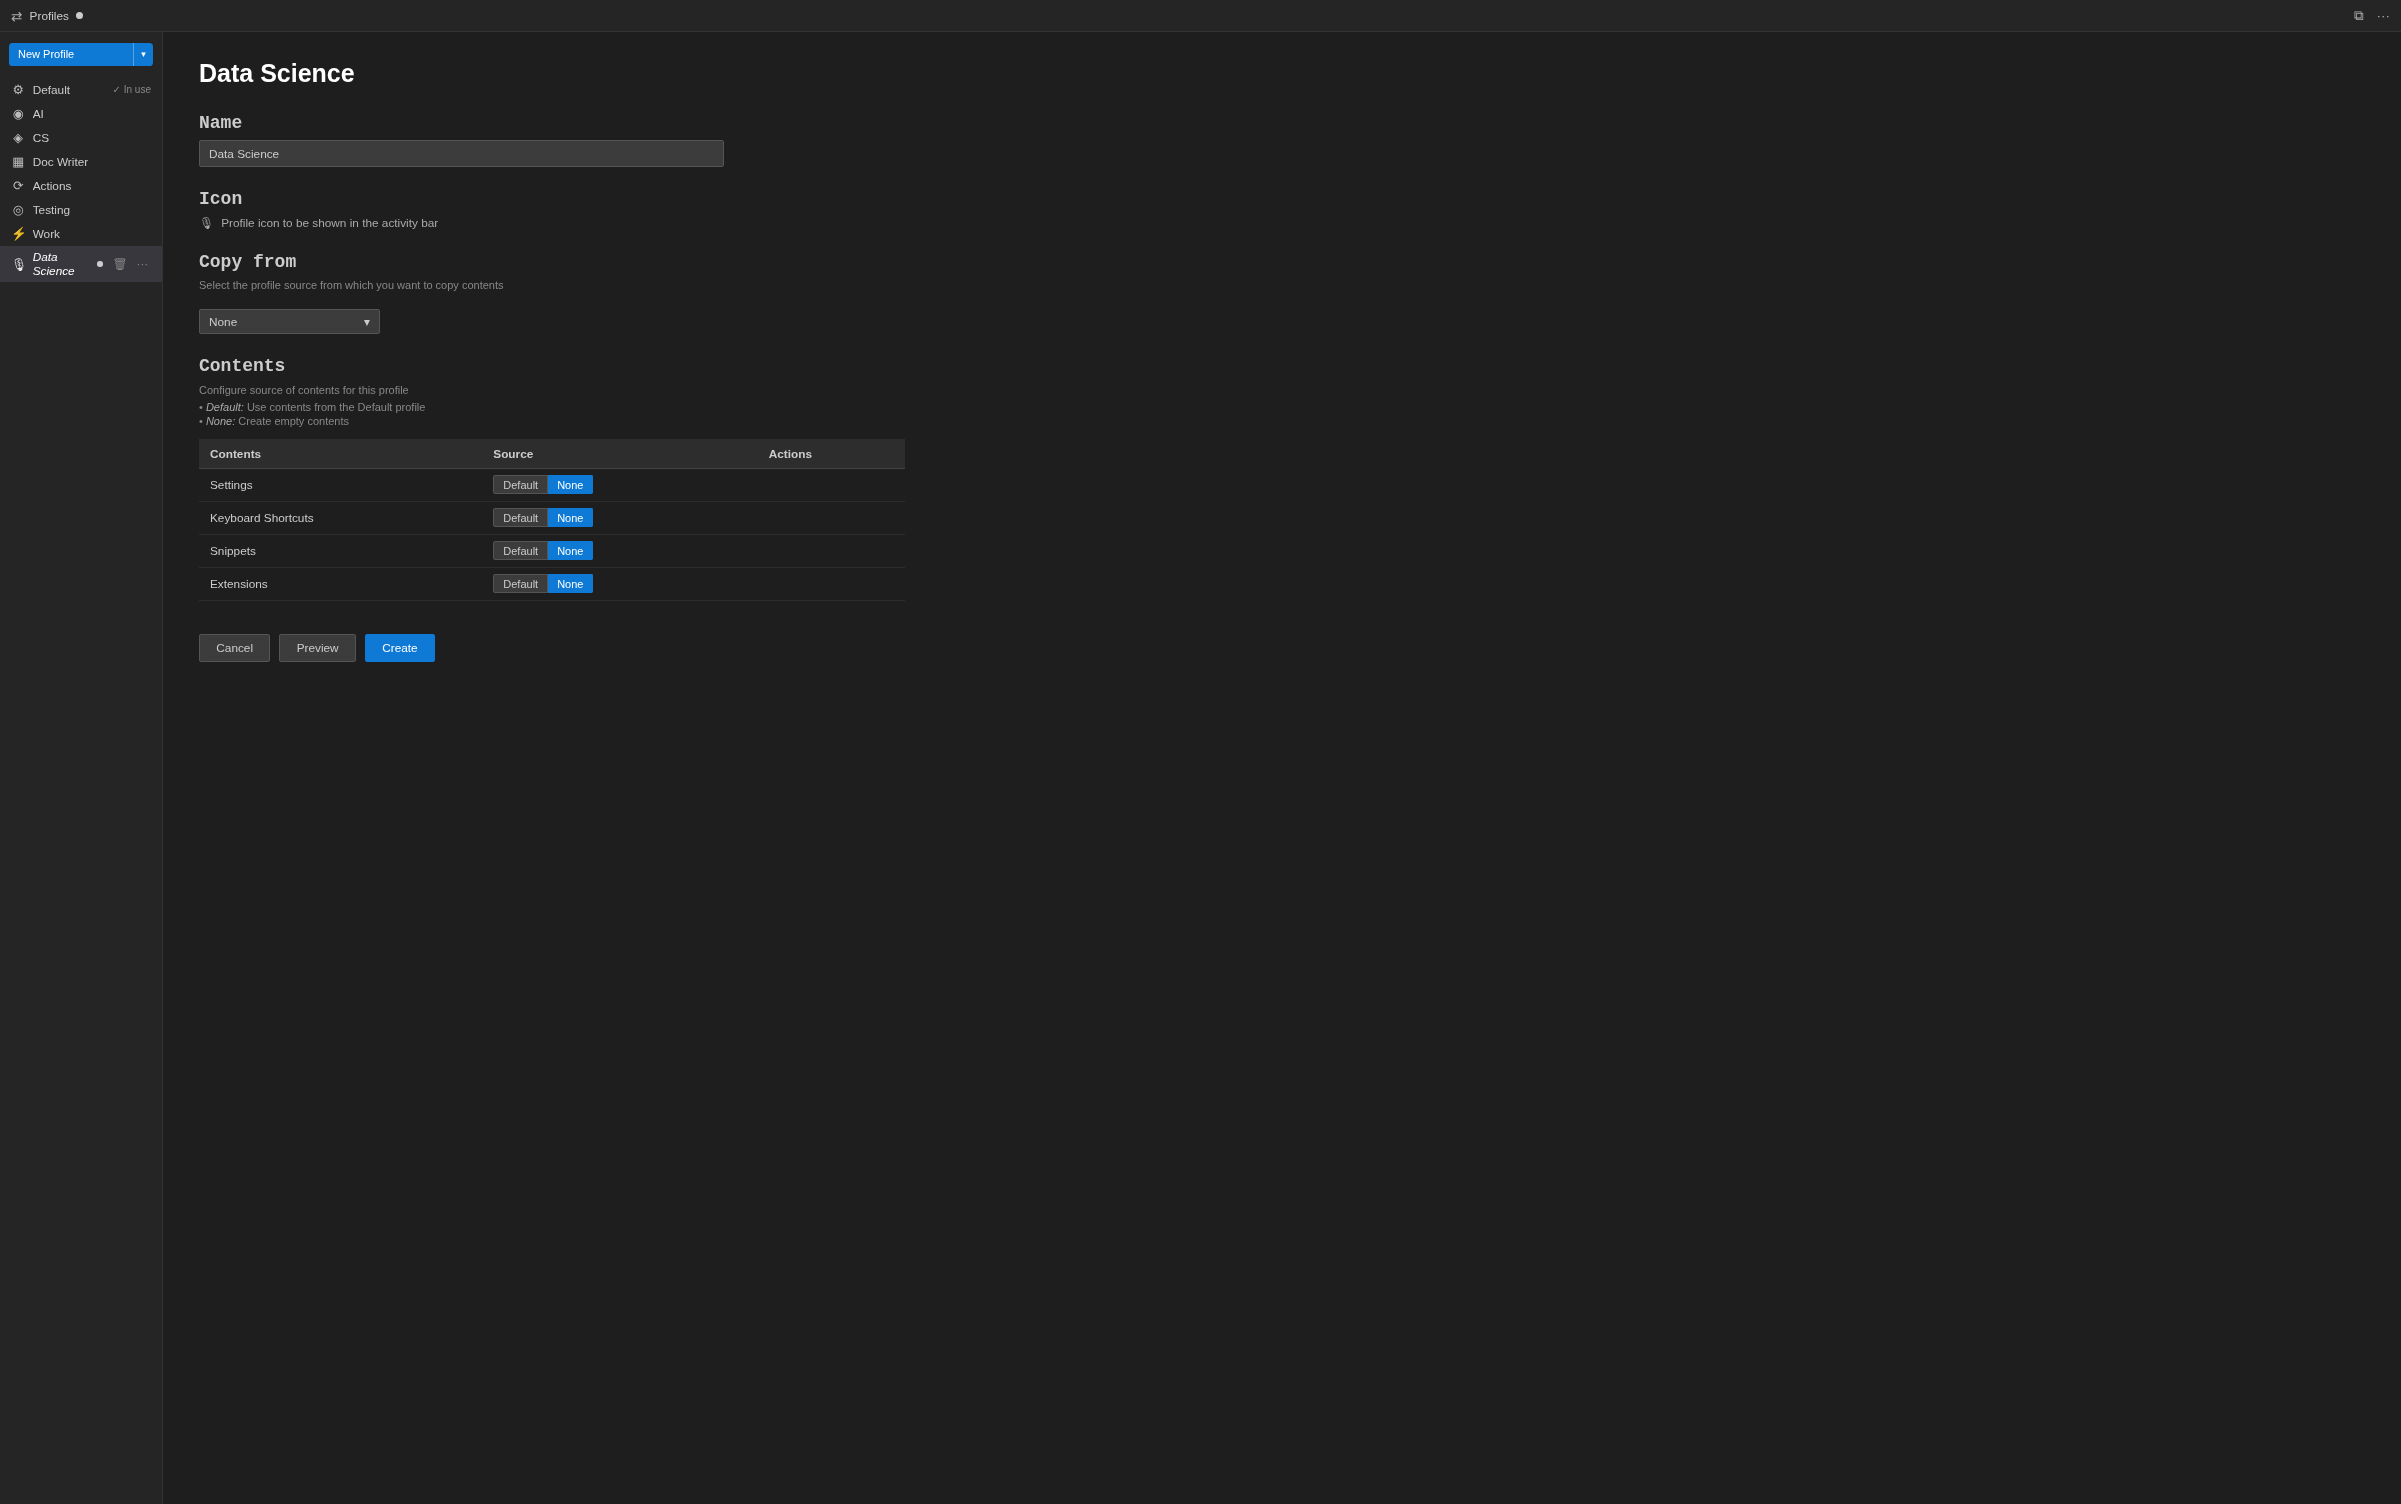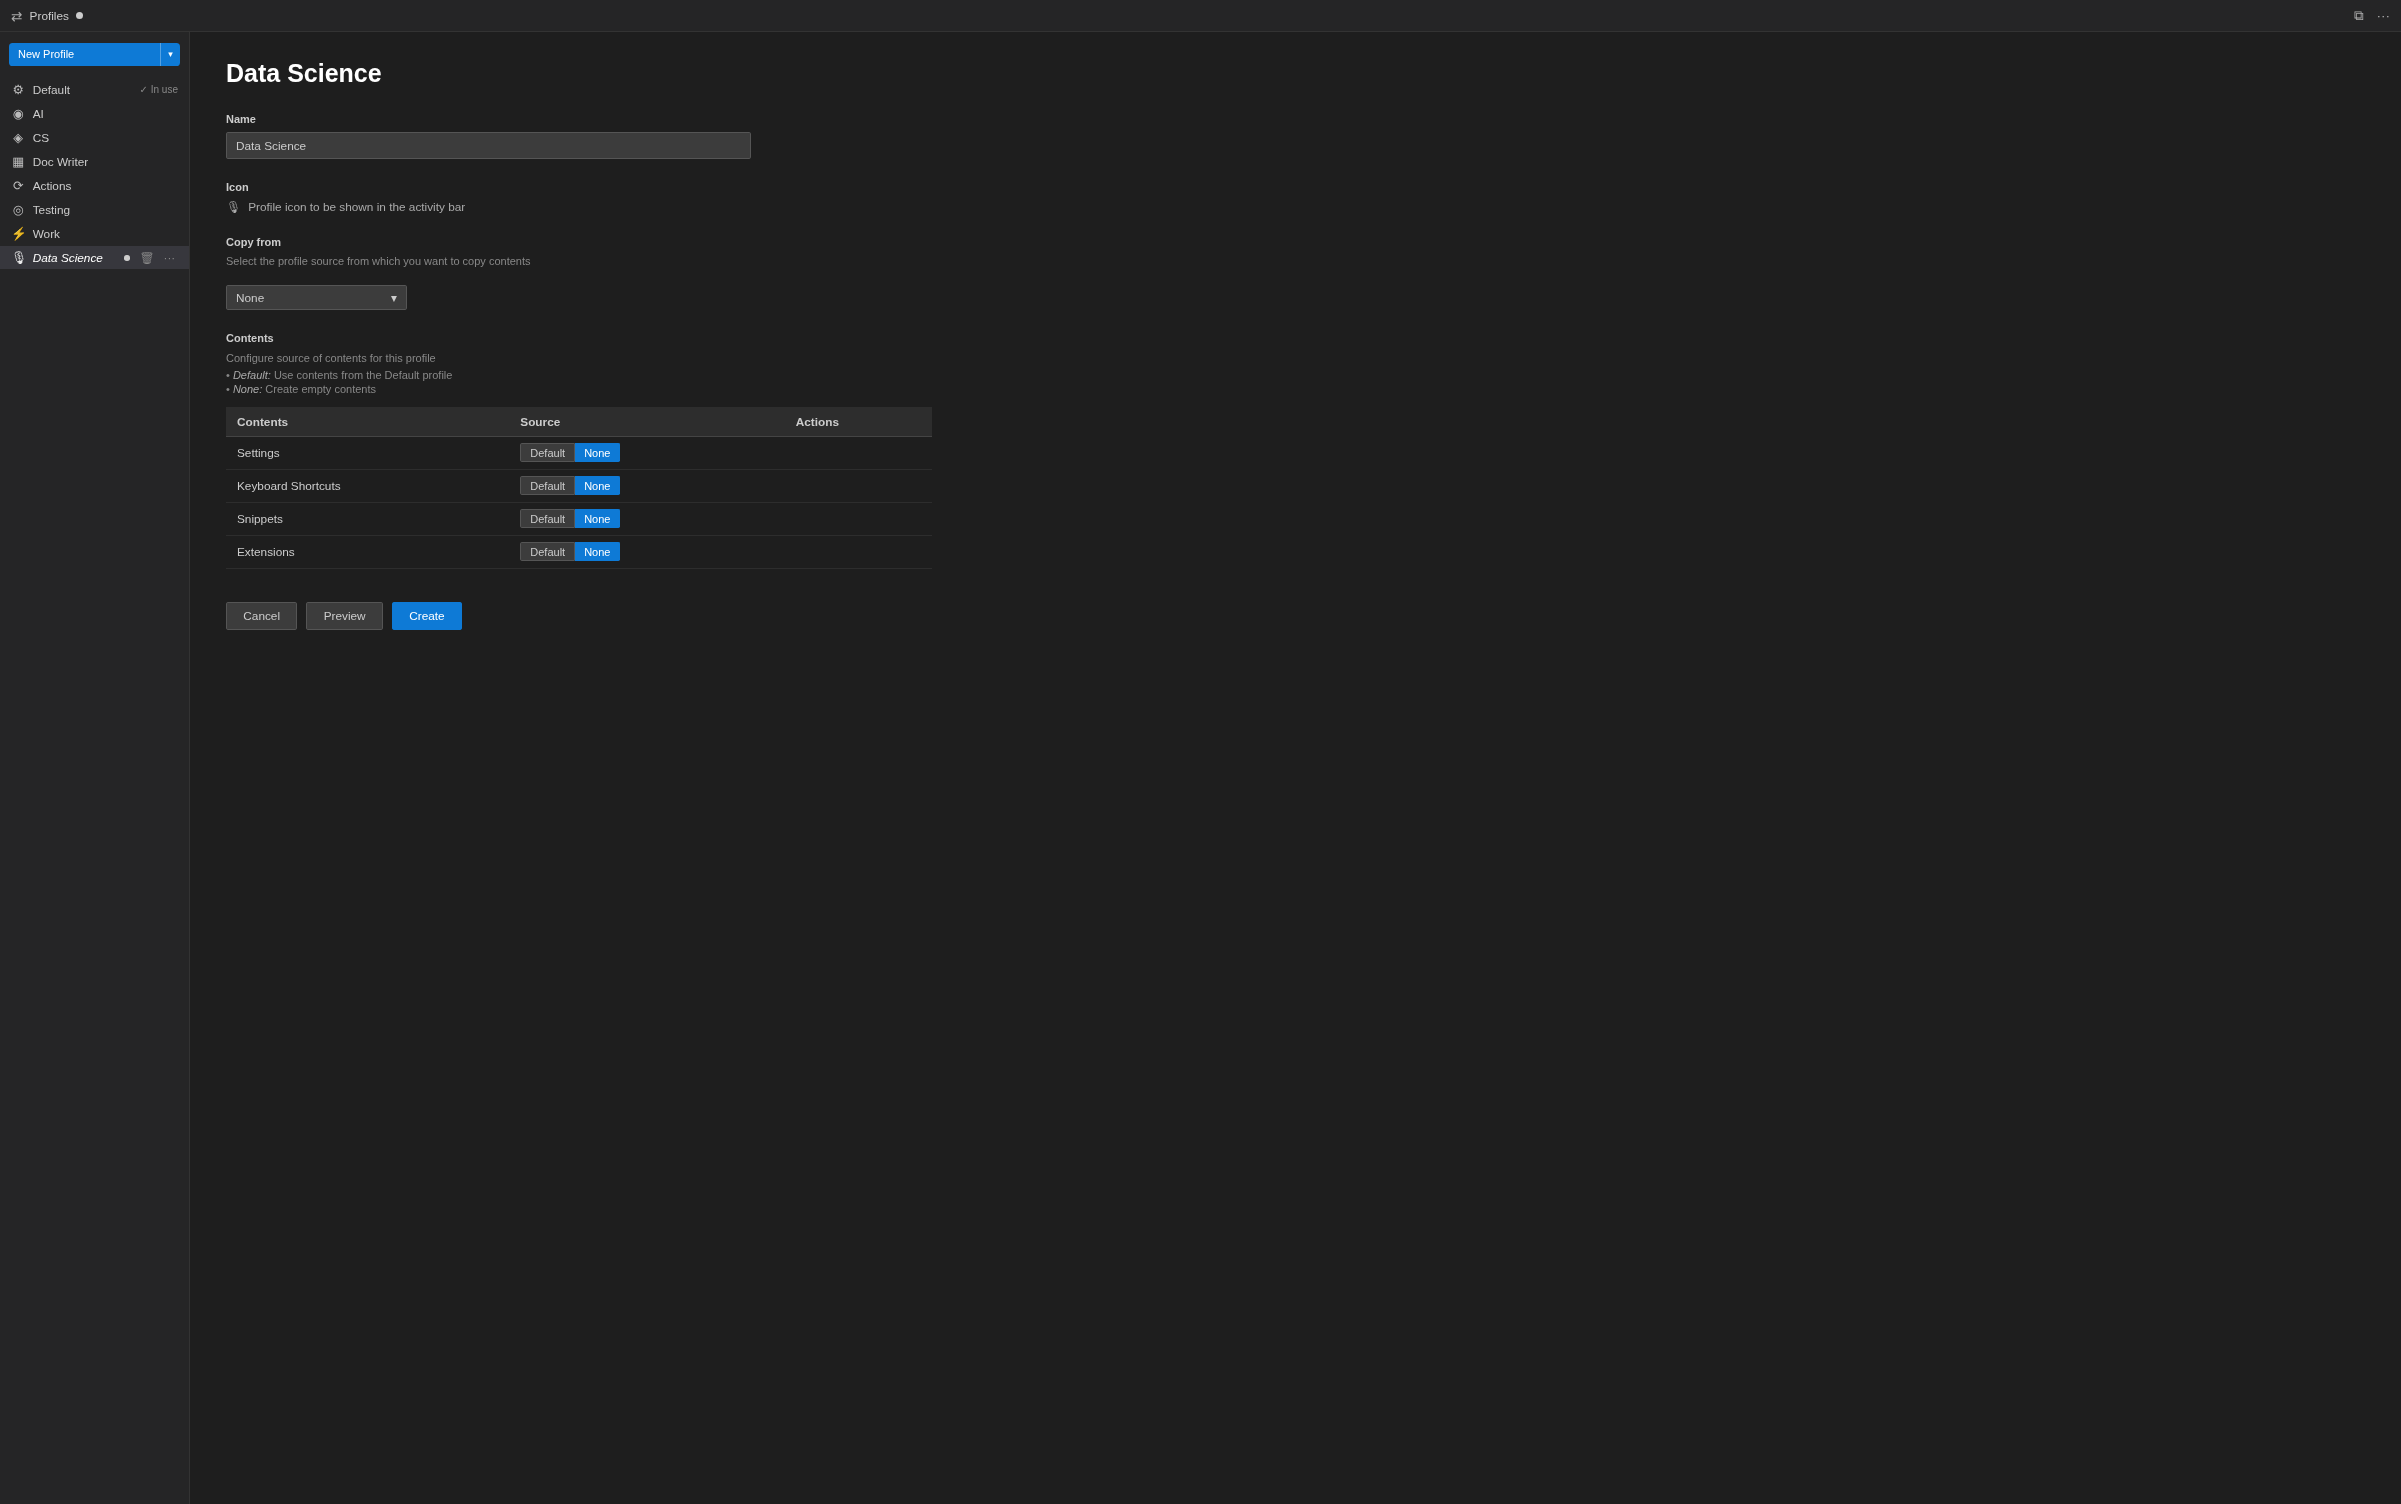--- a/index.html
+++ b/index.html
@@ -51,21 +51,21 @@
     }
 
     
     .main-layout {
       display: flex;
       height: calc(100vh - 32px);
     }
 
     
     .sidebar {
-      width: 190px;
+      width: 163px;
       background: #252526;
       border-right: 0.9px solid #333;
       padding: 11px 0;
       flex-shrink: 0;
       display: flex;
       flex-direction: column;
       gap: 1.8px;
     }
 
     .new-profile-btn-wrapper {
@@ -165,25 +165,26 @@
       font-weight: 600;
       color: #ffffff;
       margin-bottom: 25px;
     }
 
     .form-section {
       margin-bottom: 22px;
     }
 
     .form-label {
-      font-size: 11px;
+      font-size: 18px;
       font-weight: 600;
       color: #cccccc;
       margin-bottom: 7.2px;
       display: block;
+      font-family: Liberation Mono, monospace;
     }
 
     .form-input {
       width: 100%;
       max-width: 525px;
       background: #3c3c3c;
       border: 0.9px solid #555;
       color: #cccccc;
       padding: 5.4px 9px;
       font-size: 11.8px;

